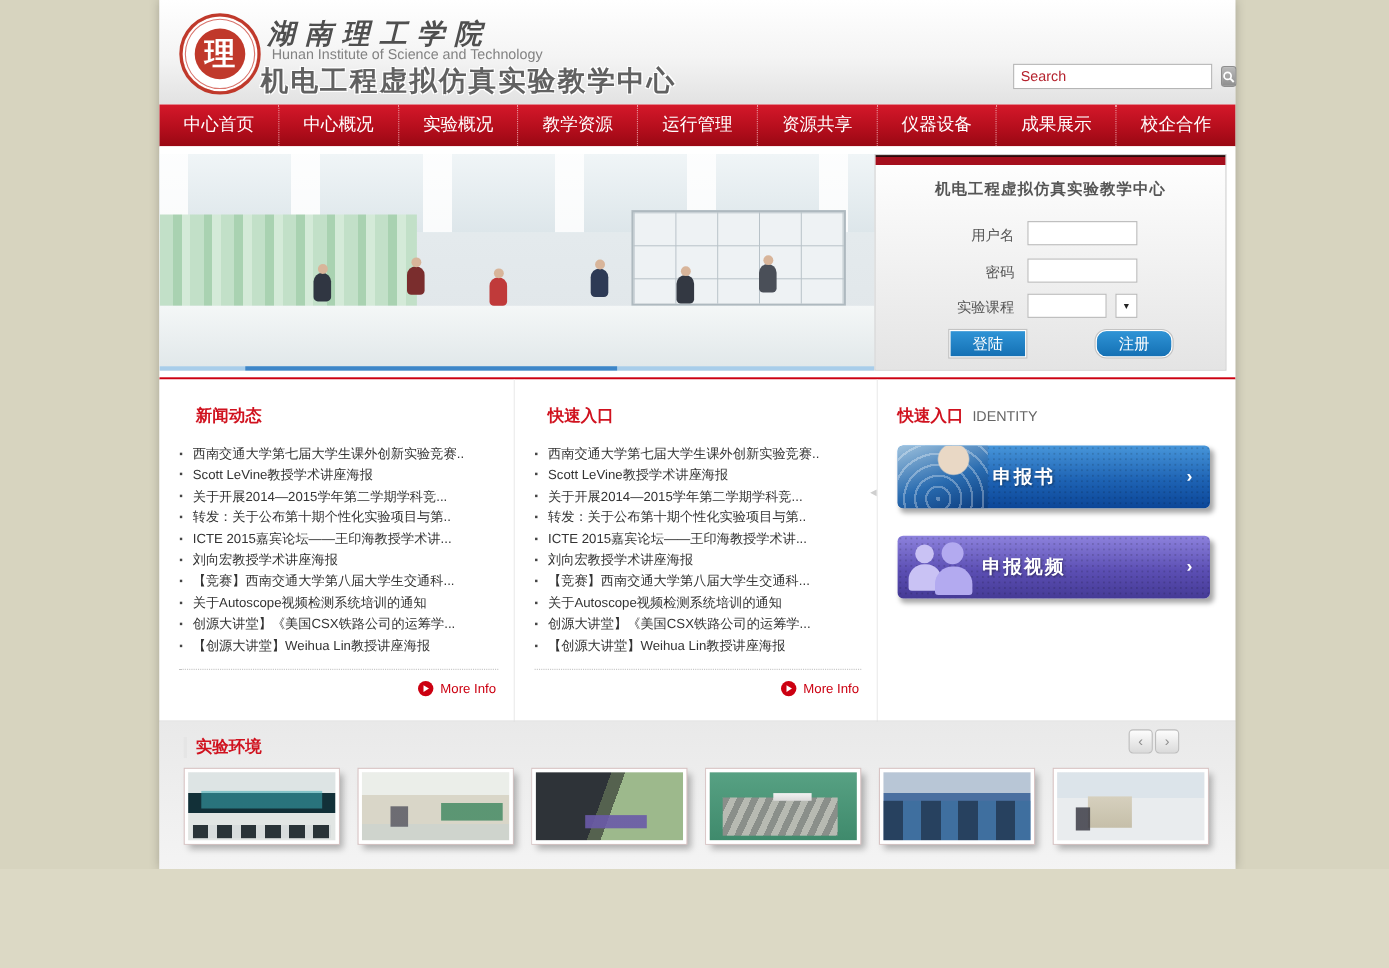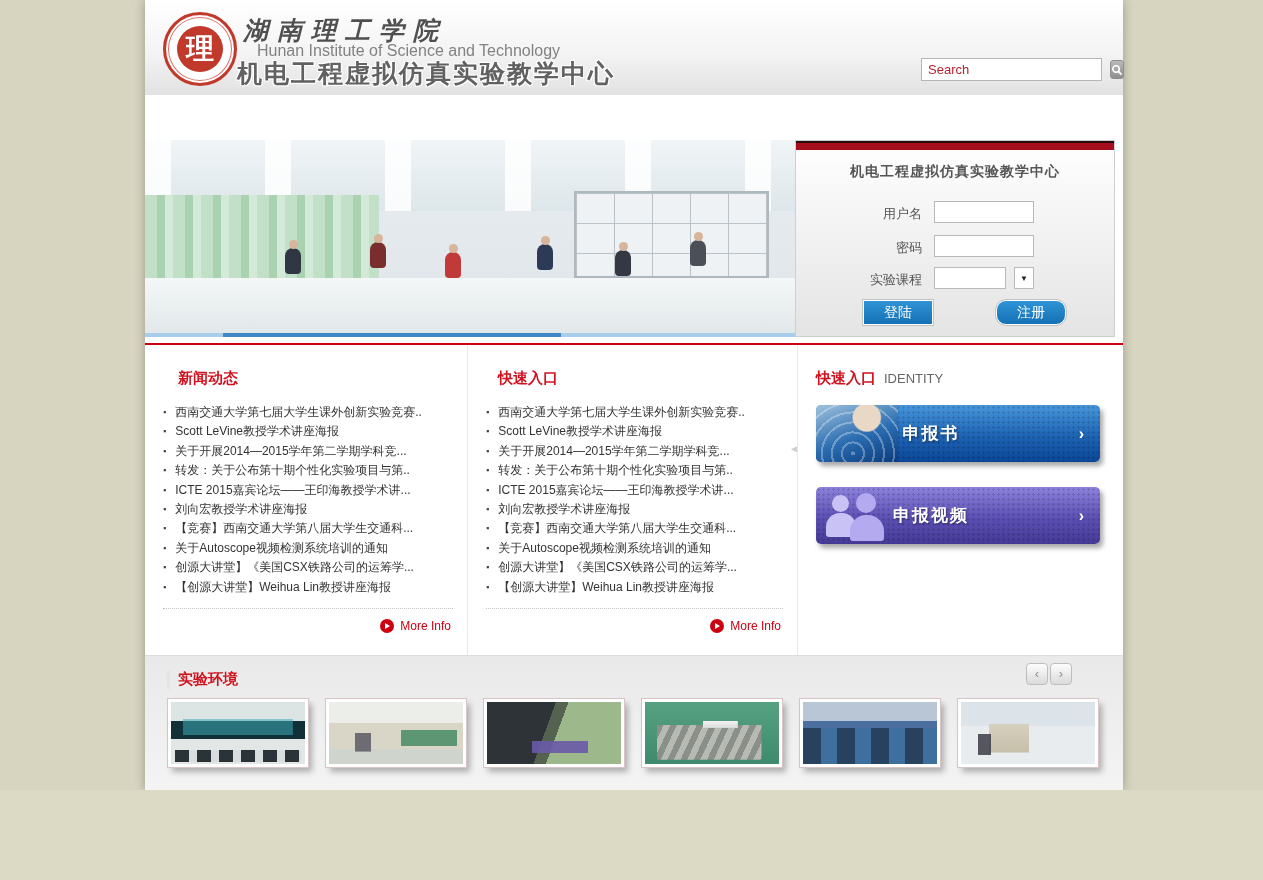--- a/index.html
+++ b/index.html
@@ -19,21 +19,21 @@
     background:linear-gradient(#ffffff 0%,#f4f4f4 55%,#e2e2e2 100%); }
   .logo { position:absolute; left:18px; top:12px; width:74px; height:74px;
     border-radius:50%; background:#fff; border:3px solid #c0392b;
     display:flex; align-items:center; justify-content:center;
     box-shadow:inset 0 0 0 2px #fff, inset 0 0 0 3px #d9756d; }
   .logo-inner { width:46px; height:46px; border-radius:50%; background:#c0392b;
     color:#fff; font-weight:bold; font-size:28px; display:flex; align-items:center;
     justify-content:center; font-family:"DejaVu Serif",serif; }
   .univ-cn { position:absolute; left:98px; top:14px; font-family:"DejaVu Serif",serif;
     font-style:italic; font-weight:bold; font-size:25px; color:#4f4f4f; letter-spacing:9px; }
-  .univ-en { position:absolute; left:112px; top:42px; font-size:16px; color:#828282; }
+  .univ-en { position:absolute; left:102px; top:42px; font-size:13px; color:#828282; }
   .center-title { position:absolute; left:92px; top:57px; font-size:25px; font-weight:bold;
     color:#616161; letter-spacing:2px;
     text-shadow:1px 1px 0 #fff,-1px -1px 0 #fff,1px -1px 0 #fff,-1px 1px 0 #fff; }
   .search-wrap { position:absolute; left:776px; top:58px; width:181px; height:23px;
     background:#fff; border:1px solid #b5b5b5; display:flex; align-items:center; }
   .search-input { flex:1; border:none; outline:none; height:19px; padding:0 6px;
     font-size:13px; color:#b5222d; background:transparent; }
   .search-input::placeholder { color:#b5222d; opacity:1; }
   .search-btn { width:22px; height:19px; margin-right:1px; border:1px solid #8e8e8e;
     border-radius:3px; background:linear-gradient(#b9b9b9,#8f8f8f);
@@ -200,20 +200,31 @@
       <input class="search-input" placeholder="Search" style="">
       <div class="search-btn">
         <svg width="12" height="12" viewBox="0 0 12 12">
           <circle cx="5" cy="5" r="3.2" fill="none" stroke="#fff" stroke-width="1.6"></circle>
           <line x1="7.5" y1="7.5" x2="10.6" y2="10.6" stroke="#fff" stroke-width="1.8"></line>
         </svg>
       </div>
     </div>
   </div>
 
+  <div class="nav">
+    <div class="nav-item">中心首页</div>
+    <div class="nav-item">中心概况</div>
+    <div class="nav-item">实验概况</div>
+    <div class="nav-item">教学资源</div>
+    <div class="nav-item">运行管理</div>
+    <div class="nav-item">资源共享</div>
+    <div class="nav-item">仪器设备</div>
+    <div class="nav-item">成果展示</div>
+    <div class="nav-item">校企合作</div>
+  </div>
 
   <div class="banner-row">
     <div class="slider">
       <div class="sl-ceiling"></div>
       <div class="sl-curtain"></div>
       <div class="sl-cabinet"></div>
       <div class="sl-tables"></div>
       <div class="person" style="left:140px;top:108px;background:#303642"></div>
       <div class="person" style="left:225px;top:102px;background:#7a2d2d"></div>
       <div class="person" style="left:300px;top:112px;background:#c03a3a"></div>

